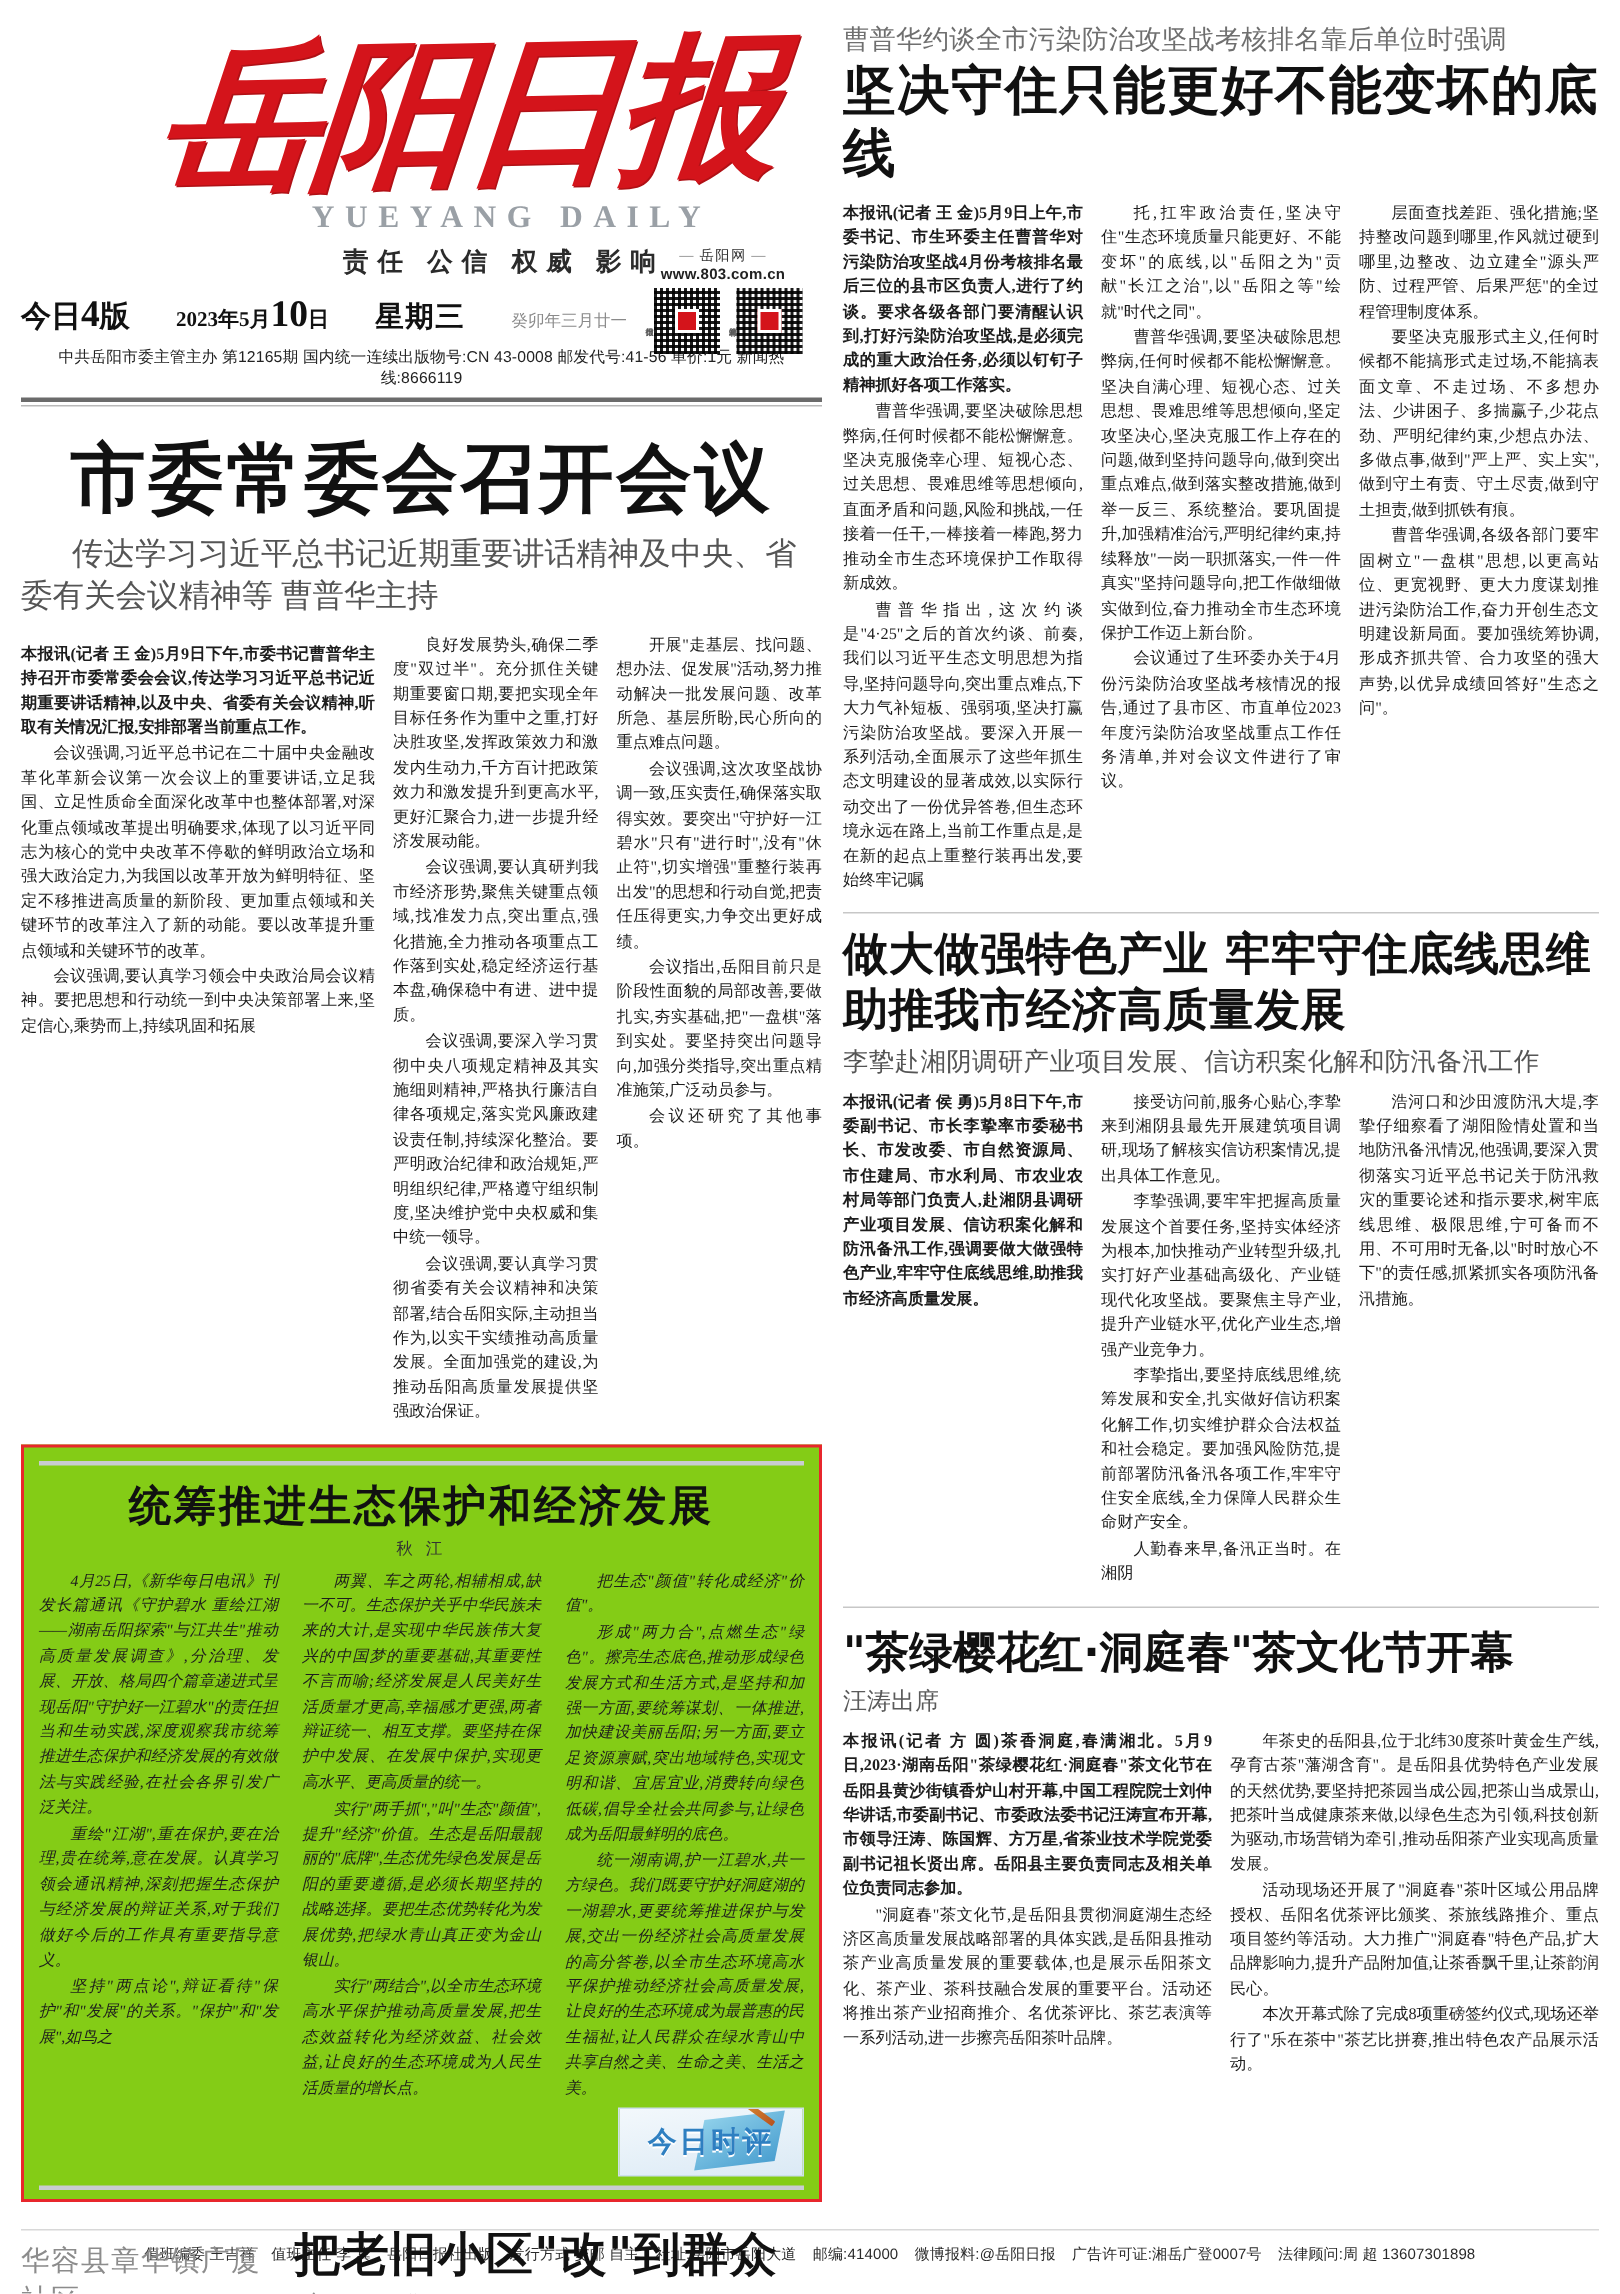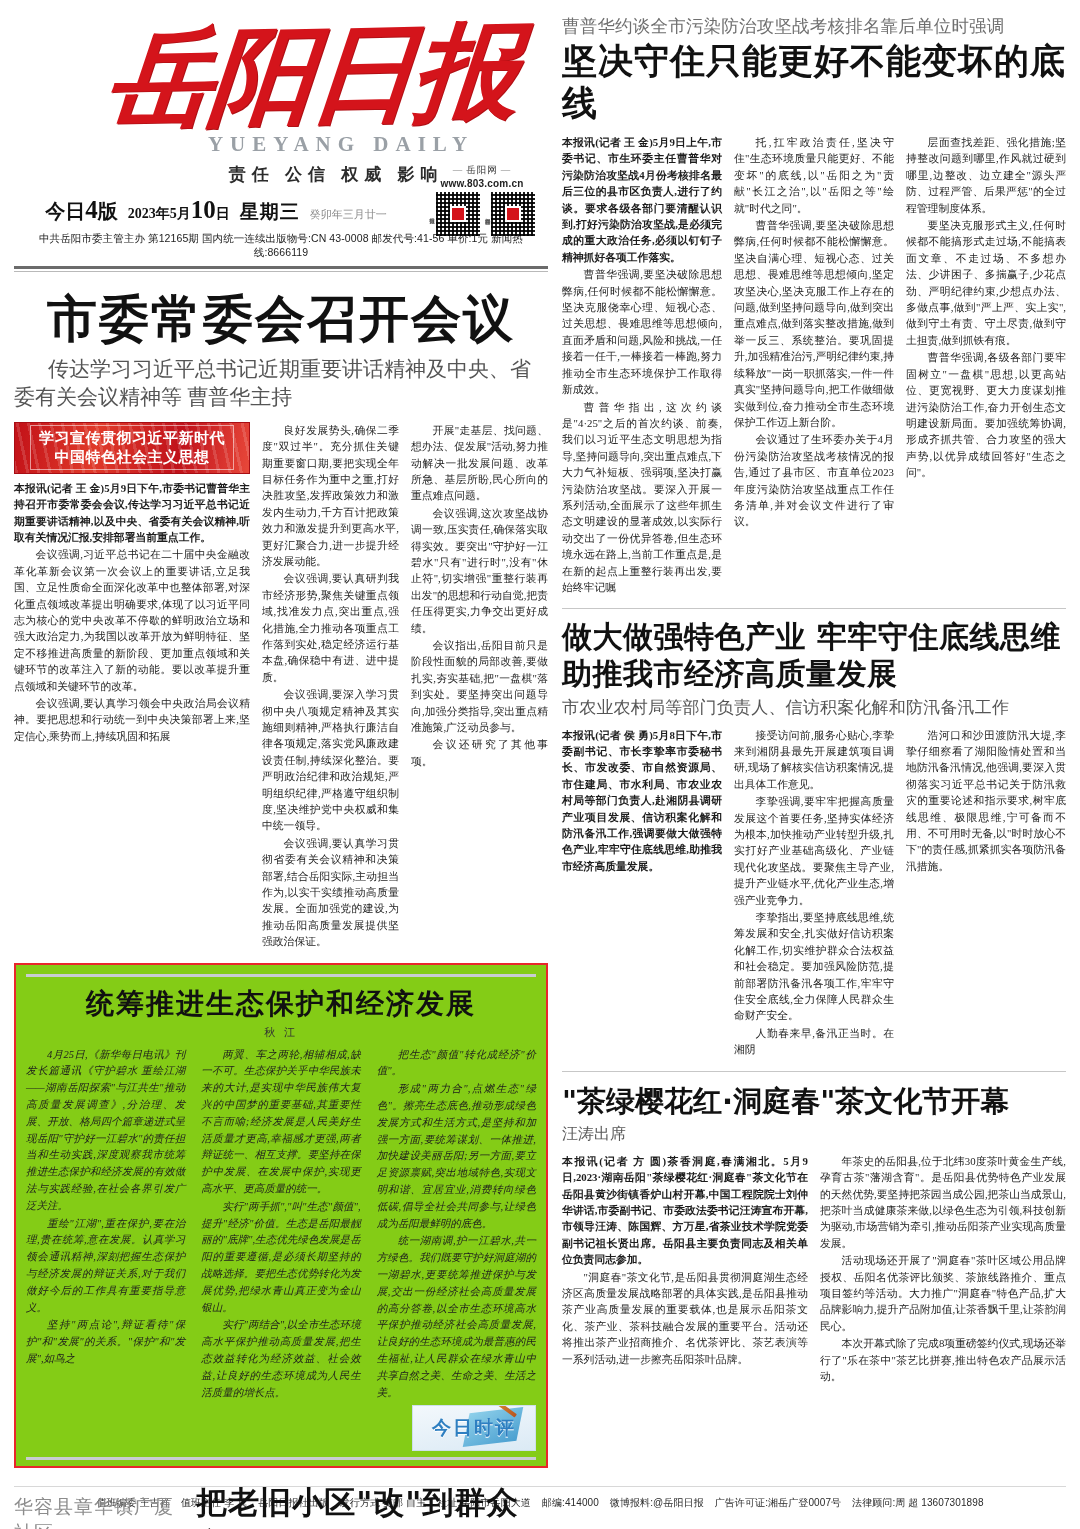--- a/index.html
+++ b/index.html
@@ -96,21 +96,21 @@
       repeating-linear-gradient(90deg, #1b1b1b 0 2px, transparent 2px 4px);
     background-size: 4px 4px, 4px 4px;
     background-blend-mode: multiply;
   }
   .qr:before {
     content:""; position:absolute; left:50%; top:50%;
     transform: translate(-50%,-50%);
     width:12px; height:12px; background:#d4141b; border:2px solid #fff;
   }
   .issue-line {
-    display: flex; align-items: baseline; justify-content: center;
+    display: flex; align-items: baseline; justify-content: space-between;
     gap: 10px; margin-top: 10px; padding-right: 130px;
   }
   .issue-pages { font-size: 20px; font-weight: bold; color: #111;
     font-family: "Liberation Serif", serif; }
   .issue-pages .num { font-size: 25px; font-family: "Liberation Serif", serif; }
   .issue-date { font-size: 14px; color: #111; font-weight: bold; }
   .issue-date .dnum { font-size: 25px; font-weight: bold; }
   .issue-week { font-size: 19px; font-weight: bold; color: #111; letter-spacing: 1px; }
   .issue-lunar { font-size: 11px; color: #8a8a8a; }
   .issue-meta {
@@ -296,26 +296,20 @@
       <div class="issue-meta">中共岳阳市委主管主办  第12165期  国内统一连续出版物号:CN 43-0008  邮发代号:41-56  单价:1元  新闻热线:8666119</div>
       <div class="mast-rule"></div>
       <div class="mast-rule2"></div>
     </div>
 
     <div class="lead-headline">市委常委会召开会议</div>
     <div class="lead-sub">传达学习习近平总书记近期重要讲话精神及中央、省委有关会议精神等 曹普华主持</div>
 
     <div class="lead-body">
       <div class="lb-first">
-        <div class="red-banner">
-          <div class="red-banner-inner">
-            <div>学习宣传贯彻习近平新时代</div>
-            <div>中国特色社会主义思想</div>
-          </div>
-        </div>
         <div class="bodytext" style="margin-top:6px">
           <p class="noind"><span class="byline">本报讯(记者 王 金)5月9日下午,市委书记曹普华主持召开市委常委会会议,传达学习习近平总书记近期重要讲话精神,以及中央、省委有关会议精神,听取有关情况汇报,安排部署当前重点工作。</span></p>
           <p>会议强调,习近平总书记在二十届中央金融改革化革新会议第一次会议上的重要讲话,立足我国、立足性质命全面深化改革中也整体部署,对深化重点领域改革提出明确要求,体现了以习近平同志为核心的党中央改革不停歇的鲜明政治立场和强大政治定力,为我国以改革开放为鲜明特征、坚定不移推进高质量的新阶段、更加重点领域和关键环节的改革注入了新的动能。要以改革提升重点领域和关键环节的改革。</p>
           <p>会议强调,要认真学习领会中央政治局会议精神。要把思想和行动统一到中央决策部署上来,坚定信心,乘势而上,持续巩固和拓展</p>
         </div>
       </div>
       <div class="lb-rest">
         <div class="bodytext">
           <p>良好发展势头,确保二季度"双过半"。充分抓住关键期重要窗口期,要把实现全年目标任务作为重中之重,打好决胜攻坚,发挥政策效力和激发内生动力,千方百计把政策效力和激发提升到更高水平,更好汇聚合力,进一步提升经济发展动能。</p>
           <p>会议强调,要认真研判我市经济形势,聚焦关键重点领域,找准发力点,突出重点,强化措施,全力推动各项重点工作落到实处,稳定经济运行基本盘,确保稳中有进、进中提质。</p>
@@ -390,21 +384,21 @@
         <p>层面查找差距、强化措施;坚持整改问题到哪里,作风就过硬到哪里,边整改、边立建全"源头严防、过程严管、后果严惩"的全过程管理制度体系。</p>
         <p>要坚决克服形式主义,任何时候都不能搞形式走过场,不能搞表面文章、不走过场、不多想办法、少讲困子、多揣赢子,少花点劲、严明纪律约束,少想点办法、多做点事,做到"严上严、实上实",做到守土有责、守土尽责,做到守土担责,做到抓铁有痕。</p>
         <p>曹普华强调,各级各部门要牢固树立"一盘棋"思想,以更高站位、更宽视野、更大力度谋划推进污染防治工作,奋力开创生态文明建设新局面。要加强统筹协调,形成齐抓共管、合力攻坚的强大声势,以优异成绩回答好"生态之问"。</p>
       </div>
     </div>
 
     <div class="hr-thin"></div>
 
     <div class="r-head2">做大做强特色产业  牢牢守住底线思维</div>
     <div class="r-head2">助推我市经济高质量发展</div>
-    <div class="r-sub">市农业农村局等部门负责人、信访积案化解和防汛备汛工作</div>
+    <div class="r-sub">李挚赴湘阴调研产业项目发展、信访积案化解和防汛备汛工作</div>
     <div class="body3" style="margin-top:8px">
       <div class="bodytext">
         <p class="noind"><span class="byline">本报讯(记者 侯 勇)5月8日下午,市委副书记、市长李挚率市委秘书长、市发改委、市自然资源局、市住建局、市水利局、市农业农村局等部门负责人,赴湘阴县调研产业项目发展、信访积案化解和防汛备汛工作,强调要做大做强特色产业,牢牢守住底线思维,助推我市经济高质量发展。</span></p>
       </div>
       <div class="bodytext">
         <p>接受访问前,服务心贴心,李挚来到湘阴县最先开展建筑项目调研,现场了解核实信访积案情况,提出具体工作意见。</p>
         <p>李挚强调,要牢牢把握高质量发展这个首要任务,坚持实体经济为根本,加快推动产业转型升级,扎实打好产业基础高级化、产业链现代化攻坚战。要聚焦主导产业,提升产业链水平,优化产业生态,增强产业竞争力。</p>
         <p>李挚指出,要坚持底线思维,统筹发展和安全,扎实做好信访积案化解工作,切实维护群众合法权益和社会稳定。要加强风险防范,提前部署防汛备汛各项工作,牢牢守住安全底线,全力保障人民群众生命财产安全。</p>
         <p>人勤春来早,备汛正当时。在湘阴</p>
       </div>

